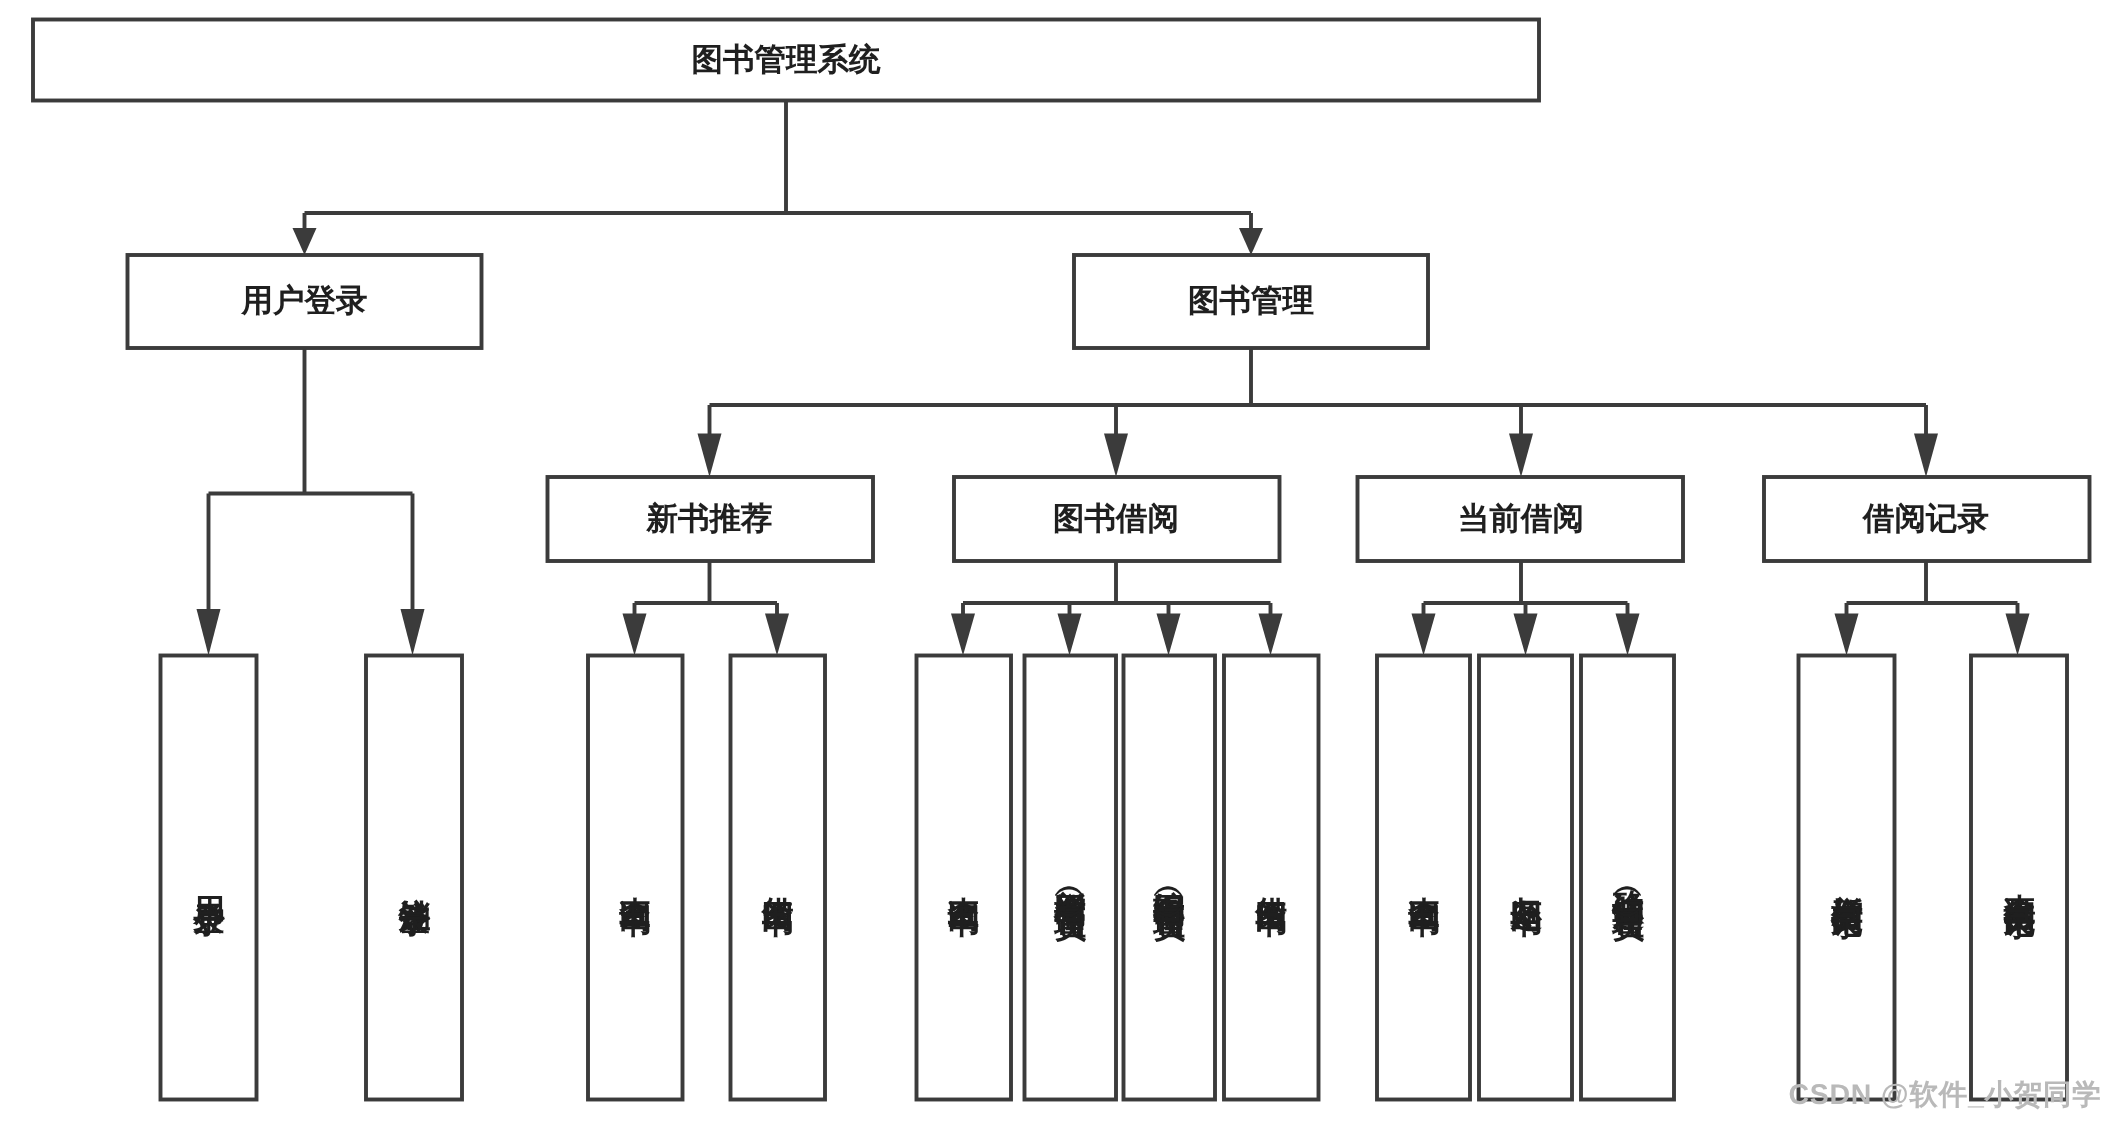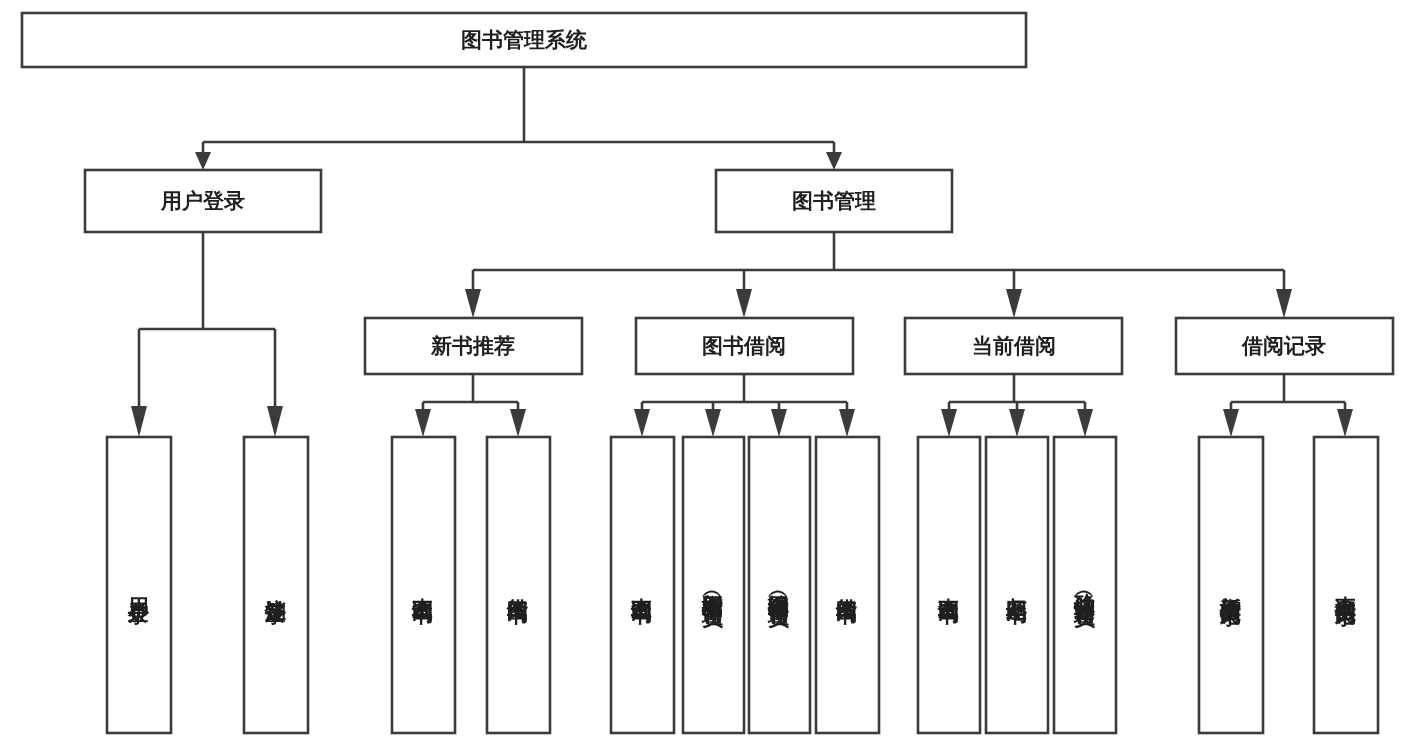--- a/index.html
+++ b/index.html
@@ -221,13 +221,14 @@
       <rect class="node-rect" x="1195" y="437" width="64" height="296"></rect>
       <text class="node-label-v" x="1227" y="585">新增借阅记录</text>
     </g>
     <g>
       <rect class="node-rect" x="1310" y="437" width="64" height="296"></rect>
       <text class="node-label-v" x="1342" y="585">查询借阅记录</text>
     </g>
 
   </svg>
 
+  <div class="watermark">CSDN @软件_小贺同学</div>
 </div>
 
 </body></html>

